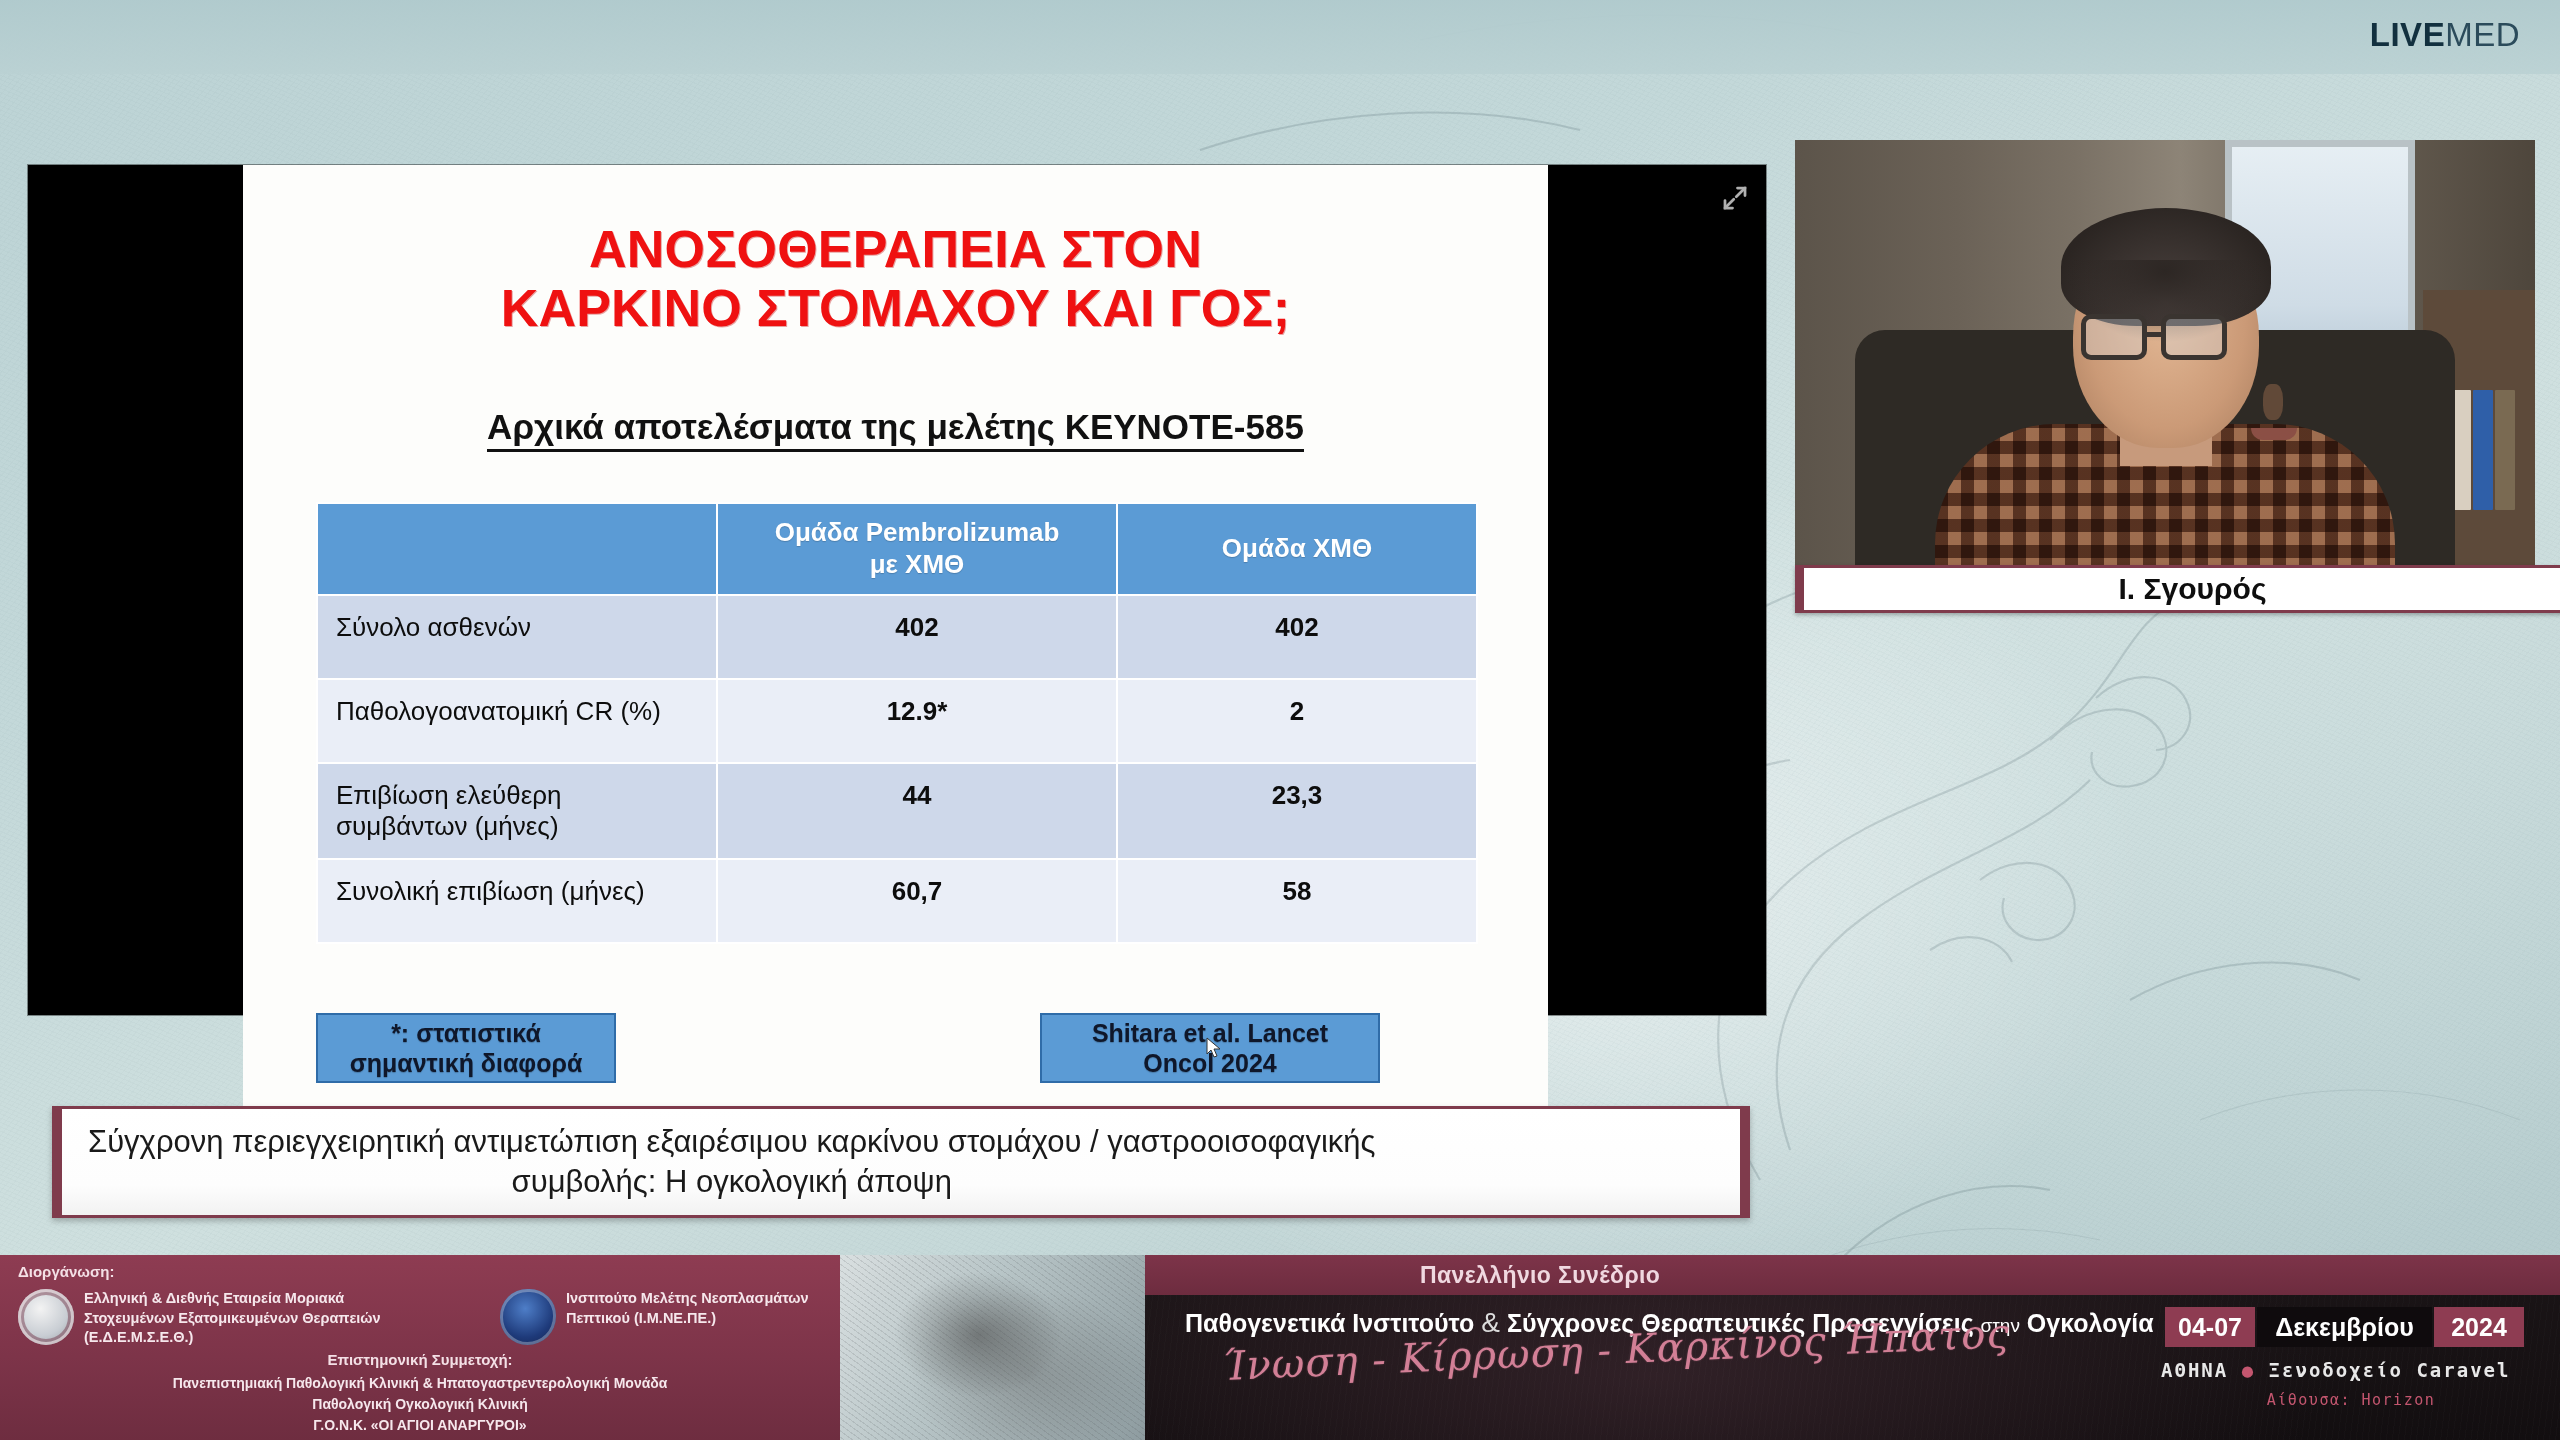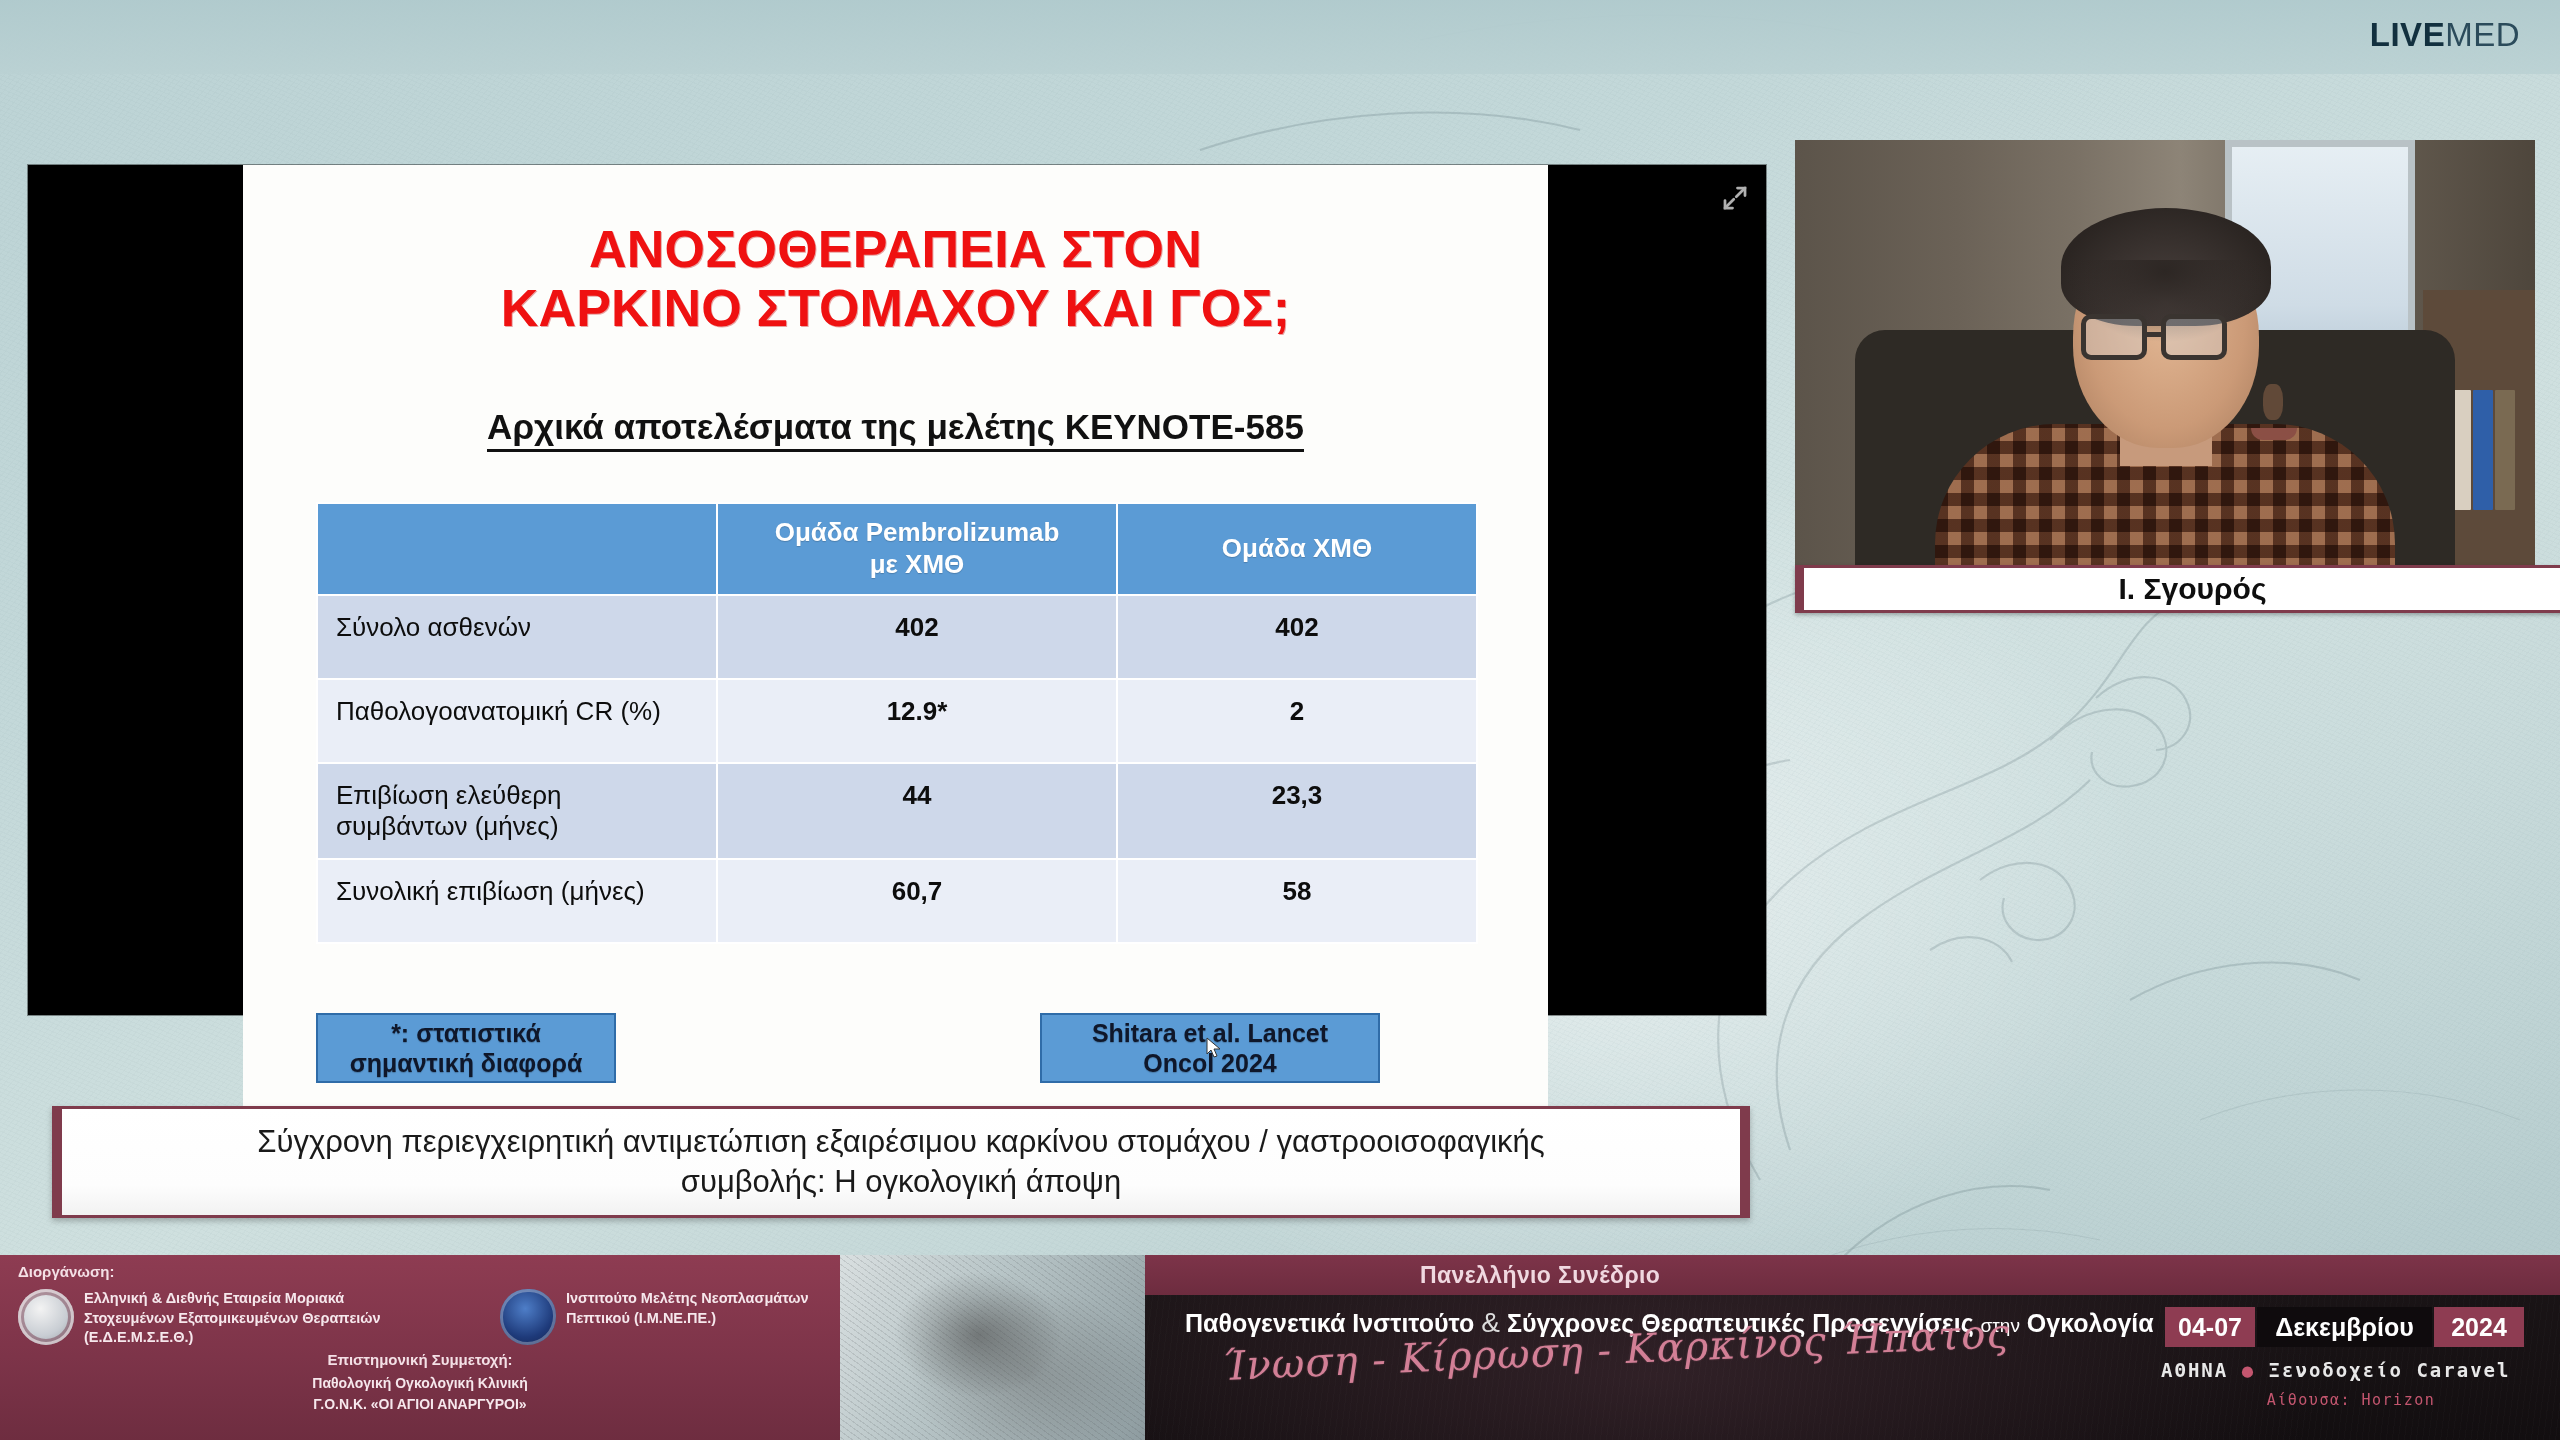--- a/index.html
+++ b/index.html
@@ -222,21 +222,21 @@
     text-shadow: 1px 1px 0 rgba(255,255,255,.7);
   }
 
   
   #titlebar {
     position: absolute; left: 52px; top: 1106px;
     width: 1698px; height: 112px;
     background: linear-gradient(180deg,#ffffff 0%, #fdfdfd 72%, #f2f2f2 100%);
     border: 3px solid #7f3b4c;
     border-left-width: 10px; border-right-width: 10px;
-    display: flex; align-items: center; justify-content: center;
+    display: flex; align-items: center; justify-content: flex-start;
     box-shadow: 0 3px 6px rgba(0,0,0,.25);
   }
   #titlebar .tt {
     font-size: 31px; line-height: 1.28; color: #1a1a1a;
     text-align: center; padding: 0 26px;
     text-shadow: 1px 1px 0 rgba(255,255,255,.85);
   }
 
   
   #banner {
@@ -482,20 +482,21 @@
         <div class="org-txt" style="margin-left:66px;">Ελληνική &amp; Διεθνής Εταιρεία Μοριακά Στοχευμένων Εξατομικευμένων Θεραπειών (Ε.Δ.Ε.Μ.Σ.Ε.Θ.)</div>
       </div>
 
       <div class="org-row" style="left:500px; top:34px; width:330px;">
         <div class="org-seal blue" style="left:0; top:0;"></div>
         <div class="org-txt" style="margin-left:66px;">Ινστιτούτο Μελέτης Νεοπλασμάτων Πεπτικού (Ι.Μ.ΝΕ.ΠΕ.)</div>
       </div>
 
       <div class="sci-head">Επιστημονική Συμμετοχή:</div>
       <div class="sci-lines">
+        <div>Πανεπιστημιακή Παθολογική Κλινική &amp; Ηπατογαστρεντερολογική Μονάδα</div>
         <div>Παθολογική Ογκολογική Κλινική</div>
         <div>Γ.Ο.Ν.Κ. «ΟΙ ΑΓΙΟΙ ΑΝΑΡΓΥΡΟΙ»</div>
       </div>
     </div>
 
     <div id="bn-mid">
         <div class="sketch"></div>
       </div>
 
     <div id="bn-right">

